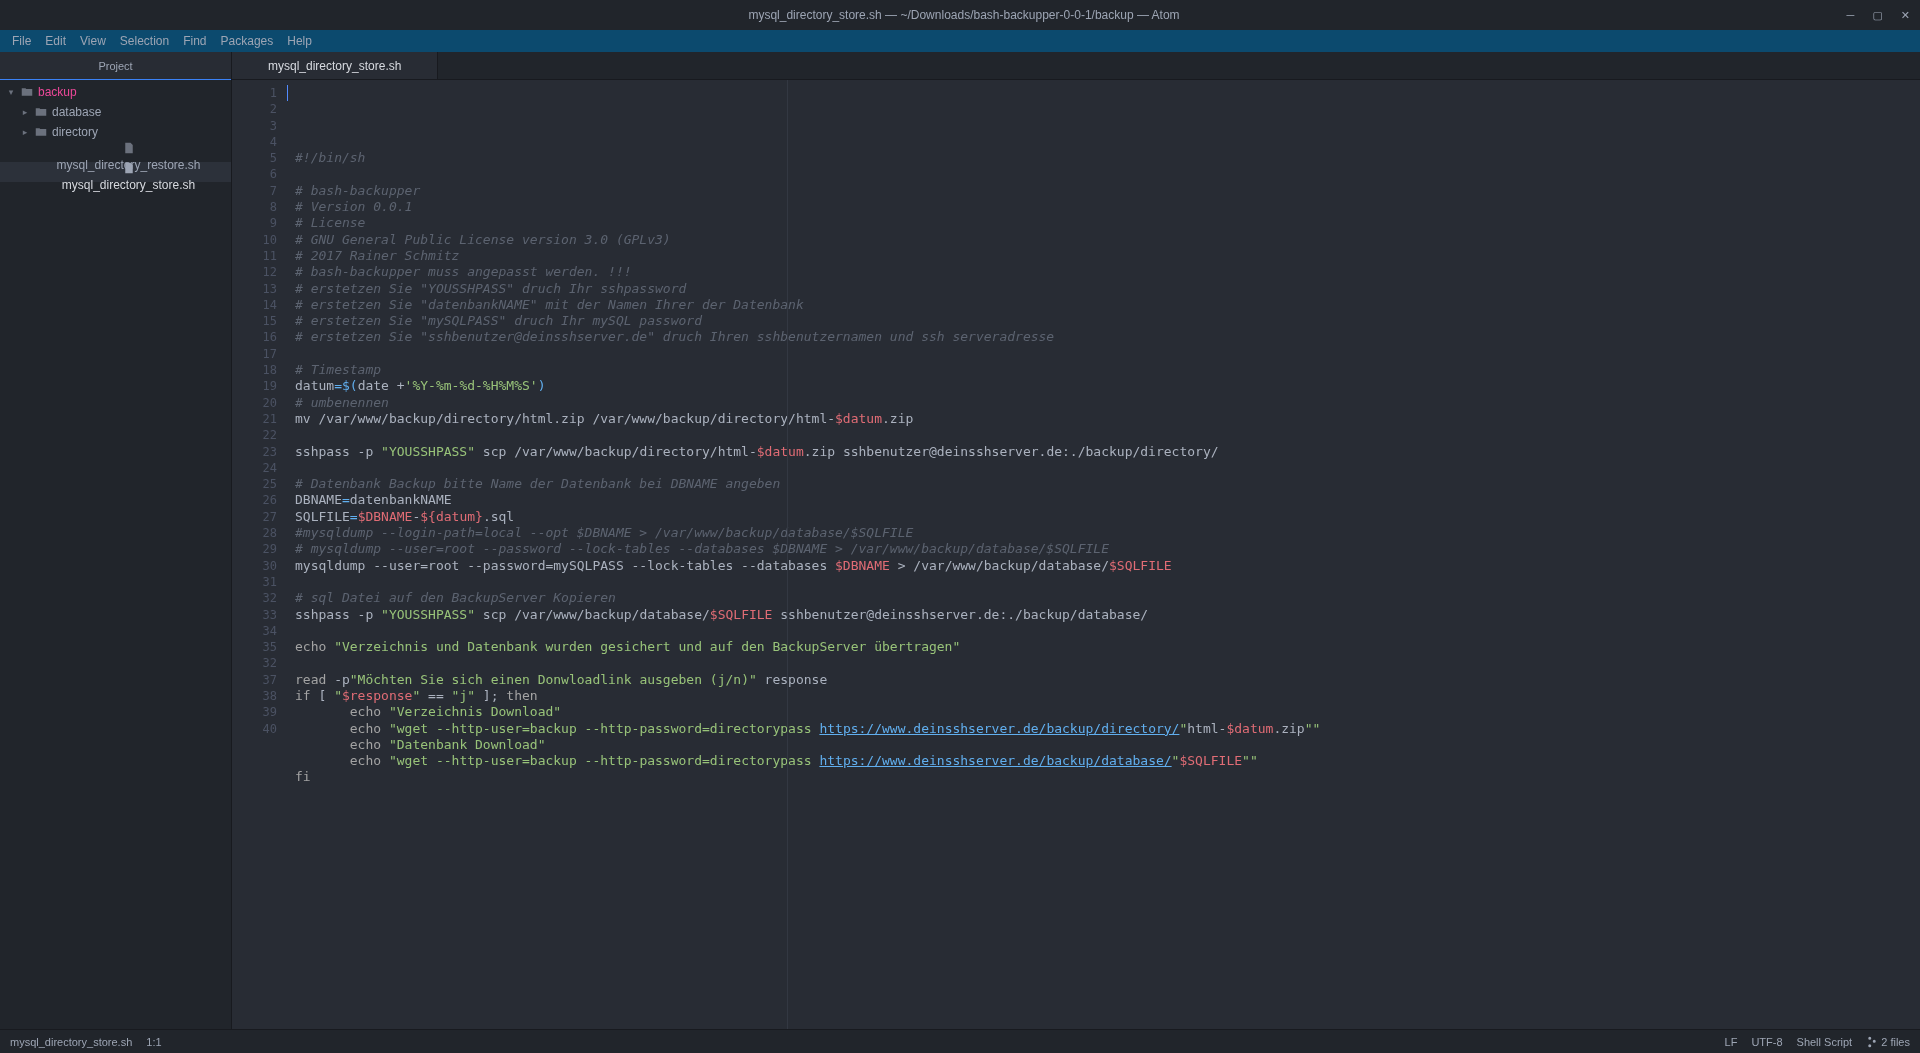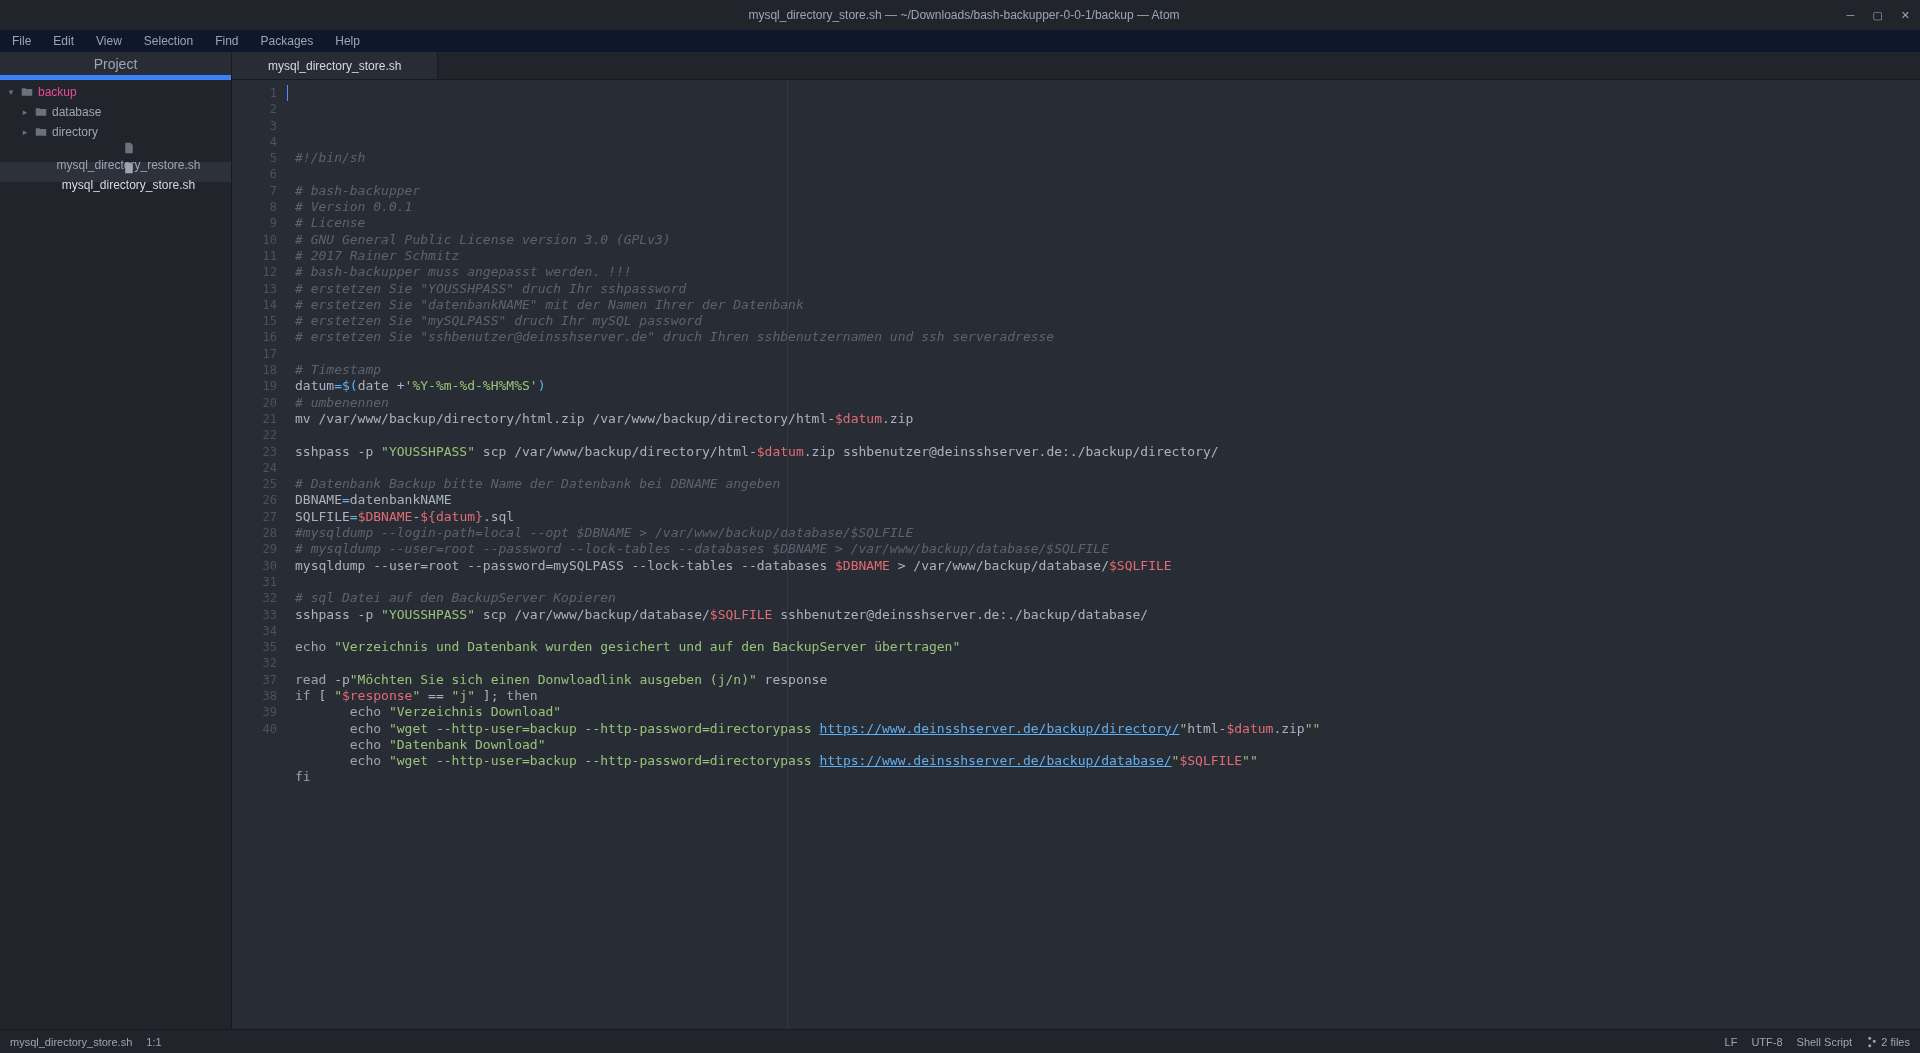--- a/index.html
+++ b/index.html
@@ -28,25 +28,25 @@
 .window-controls {
   position: absolute;
   right: 10px;
   display: flex;
   gap: 18px;
   color: #9da5b4;
 }
 .window-controls span { cursor: pointer; font-size: 11px; }
 .menubar {
   height: 22px;
-  background: #0f172a;
+  background: #0c4a6e;
   display: flex;
   align-items: center;
   padding: 0 6px;
-  gap: 10px;
+  gap: 2px;
   color: #9da5b4;
   font-size: 12px;
 }
 .menubar span { padding: 2px 6px; cursor: pointer; }
 .main {
   flex: 1;
   display: flex;
   min-height: 0;
 }
 .sidebar {
@@ -55,22 +55,22 @@
   display: flex;
   flex-direction: column;
   border-right: 1px solid #181a1f;
 }
 .sidebar-header {
   height: 28px;
   display: flex;
   align-items: center;
   justify-content: center;
   color: #9da5b4;
-  font-size: 14px;
-  border-bottom: 5px solid #3b82f6;
+  font-size: 11px;
+  border-bottom: 1px solid #3b82f6;
   background: #282c34;
 }
 .tree { padding-top: 2px; font-size: 12px; }
 .tree-row {
   display: flex;
   align-items: center;
   height: 20px;
   padding-left: 6px;
   color: #9da5b4;
   cursor: pointer;

